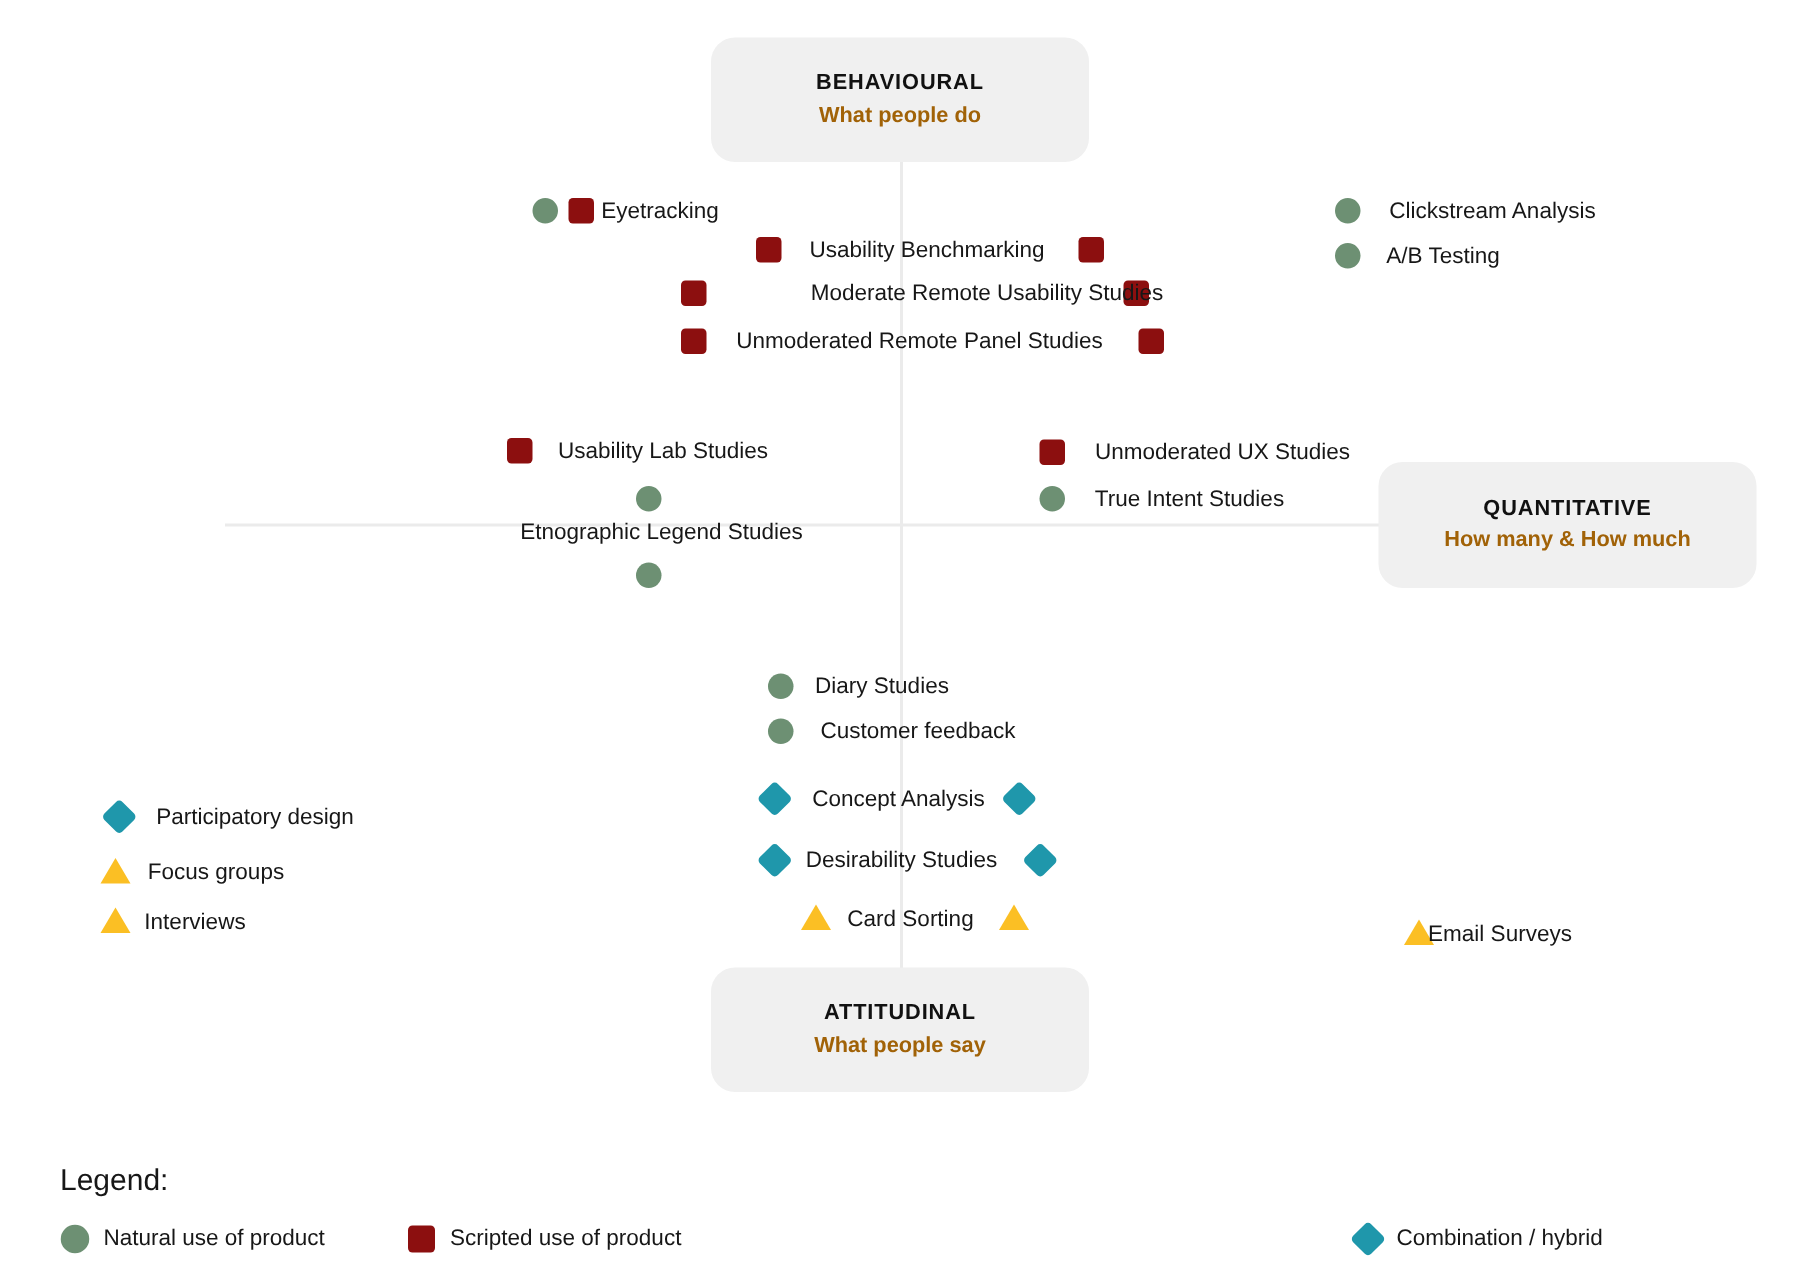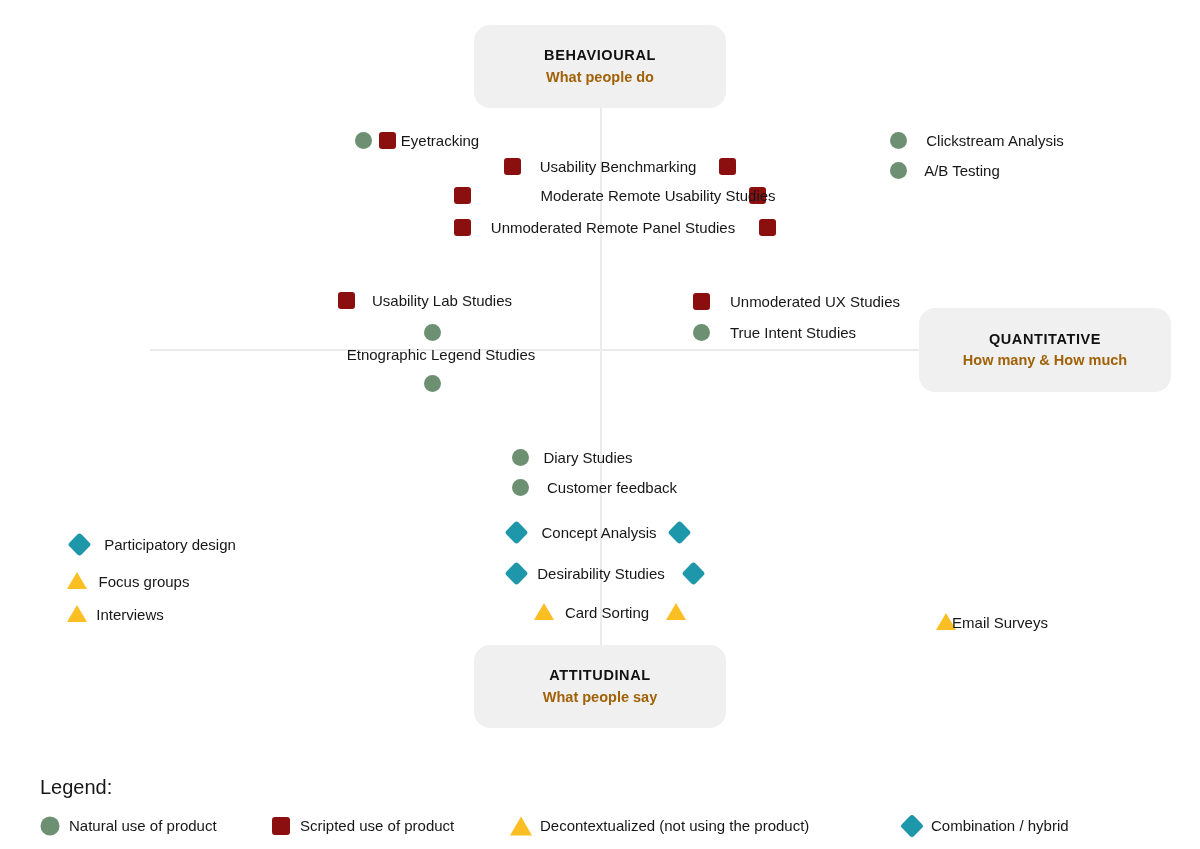--- a/index.html
+++ b/index.html
@@ -233,26 +233,20 @@
             <span class="sw-circle" style="background: rgb(109, 144, 115);"></span>
           </span>
           <span>Natural use of product</span>
         </div>
         <div class="legend-item" style="left: 231px;">
           <span class="legend-swatch">
             <span class="sw-square" style="background: rgb(140, 15, 15);"></span>
           </span>
           <span>Scripted use of product</span>
         </div>
-        <div class="legend-item" style="left: 471px;">
-          <span class="legend-swatch">
-            <span class="sw-triangle" style="color: rgb(251, 191, 36);"></span>
-          </span>
-          <span>Decontextualized (not using the product)</span>
-        </div>
         <div class="legend-item" style="left: 862px;">
           <span class="legend-swatch">
             <span class="sw-diamond" style="background: rgb(31, 151, 171);"></span>
           </span>
           <span>Combination / hybrid</span>
         </div>
       </div>
   </div>
 
 </div>

